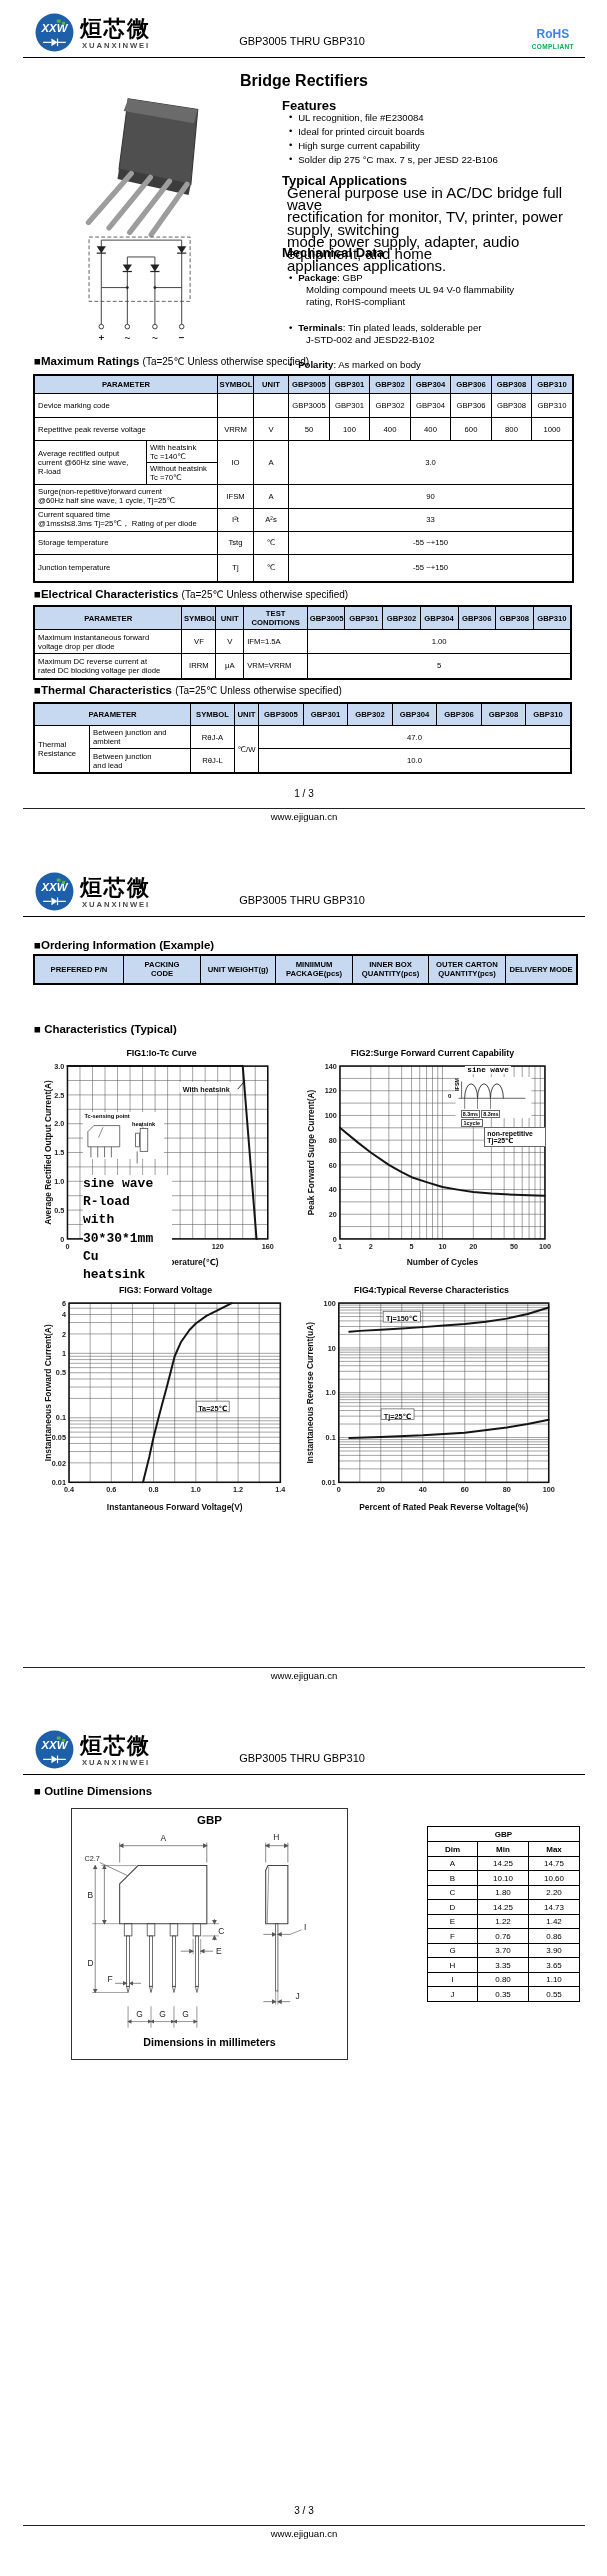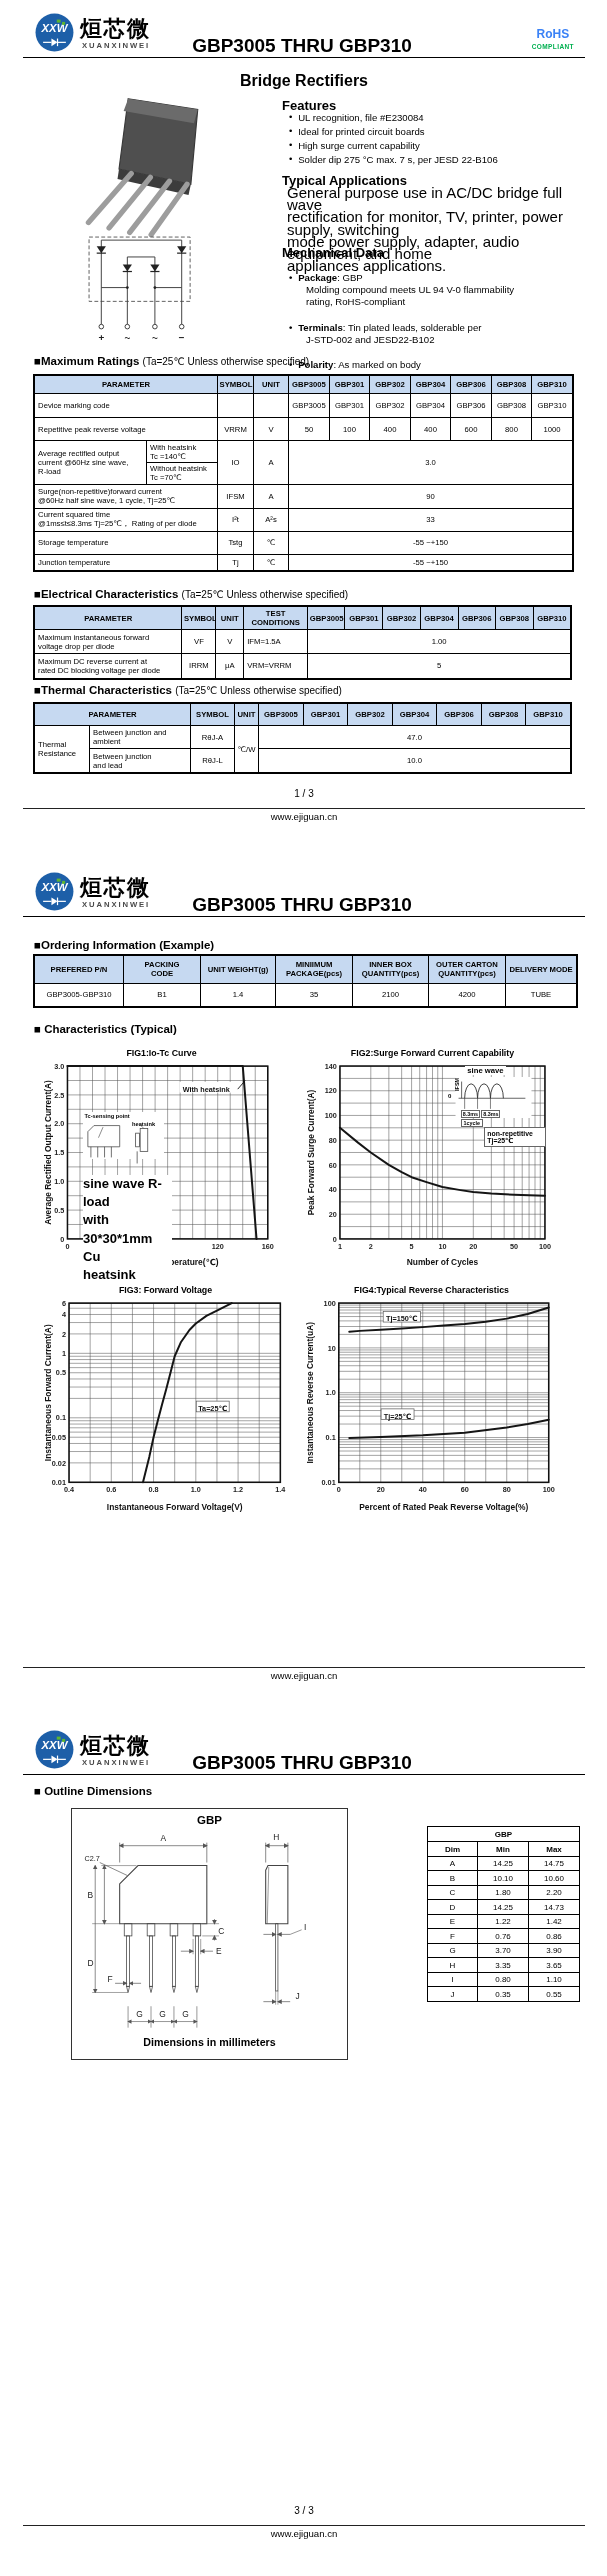--- a/index.html
+++ b/index.html
@@ -4,21 +4,21 @@
 <style>
   html,body{margin:0;padding:0;background:#fff}
   body{width:608px;height:2576px;position:relative;font-family:"Liberation Sans","DejaVu Sans",sans-serif;color:#000;overflow:hidden}
   .page{position:absolute;left:0;width:608px;height:859px;background:#fff}
   #pg1{top:0}#pg2{top:859px}#pg3{top:1717px}
   .pre{white-space:pre-line}
   
   .logo-svg{position:absolute;left:34px;top:12.2px}
   .brand-cn{position:absolute;left:80px;top:13.8px;font-size:22px;font-weight:bold;letter-spacing:1.5px}
   .brand-en{position:absolute;left:82px;top:41px;font-size:7.7px;font-weight:bold;letter-spacing:1.9px;color:#4a4a4a}
-  .doc-title{position:absolute;left:153px;top:35px;width:298px;text-align:center;font-size:19px;font-weight:bold}
+  .doc-title{position:absolute;left:153px;top:35px;width:298px;text-align:center;font-size:11px;font-weight:normal}
   .rohs{position:absolute;right:34px;top:27.6px;text-align:center}
   .rohs .r1{font-size:12px;font-weight:bold;color:#3b82f6;line-height:1}
   .rohs .r2{font-size:6.5px;font-weight:bold;color:#00b050;letter-spacing:0.4px;margin-top:3.1px}
   .hdr-line{position:absolute;left:23px;right:23px;top:57px;border-top:1.5px solid #000}
   
   .pnum{position:absolute;left:0;top:788px;width:100%;text-align:center;font-size:10px}
   .fline{position:absolute;left:23px;right:23px;top:808px;border-top:1.5px solid #222}
   .site{position:absolute;left:0;top:811px;width:100%;text-align:center;font-size:9.6px}
   
   .prod-title{position:absolute;left:0;top:72px;width:100%;text-align:center;font-size:16px;font-weight:bold}
@@ -54,21 +54,21 @@
   .fig{position:absolute}
   #fig1{left:43px;top:187px;width:237px;height:227px}
   #fig2{left:306px;top:187px;width:253px;height:227px}
   #fig3{left:43px;top:424px;width:245px;height:234px}
   #fig4{left:305px;top:424px;width:253px;height:234px}
   .fig-title{position:absolute;top:1.5px;left:0;right:0;text-align:center;font-size:8.8px;font-weight:bold}
   .fig svg.plot{position:absolute;left:0;top:17px}
   .tick{font-size:9.5px;font-weight:700;fill:#222}
   .ann{font-size:9.5px;font-weight:700;fill:#111}
   .axl{font-size:11px;font-weight:700;fill:#111}
-  .mono{font-family:Liberation Sans, sans-serif}
+  .mono{font-family:Liberation Mono, monospace}
   .in1a{position:absolute;left:40px;top:66px;width:81px;height:47px;background:#fff}
   .in1a .tcl{position:absolute;left:1.5px;top:0.8px;font-size:5.7px;font-weight:bold}
   .in1a .hsl{position:absolute;left:49px;top:9.2px;font-size:5.7px;font-weight:bold}
   .in1b{position:absolute;left:40px;top:129px;width:89px;background:#fff;font-size:13px;font-weight:bold;line-height:1.4}
   .f2sine{position:absolute;left:159px;top:20px;background:#fff;font-size:7.7px;font-weight:bold;padding:0 2.3px}
   .f2wave{position:absolute;left:149px;top:31px}
   .f2zero{position:absolute;left:142px;top:46px;font-size:6.1px;font-weight:bold;background:#fff}
   .f2ifsm{position:absolute;left:148px;top:32px;font-size:5.4px;font-weight:bold;writing-mode:vertical-rl;transform:rotate(180deg)}
   .f2ms{position:absolute;left:155px;top:64px;display:flex;gap:1.5px}
   .f2ms span{border:0.8px solid #666;background:#fff;font-size:5.4px;font-weight:bold;padding:0 0.8px}
@@ -247,21 +247,21 @@
       <td>I²t</td>
       <td>A²s</td>
       <td colspan="7">33</td>
     </tr>
     <tr style="height:23px">
       <td colspan="2" class="pl">Storage temperature</td>
       <td>Tstg</td>
       <td>℃</td>
       <td colspan="7">-55 ~+150</td>
     </tr>
-    <tr style="height:16px">
+    <tr style="height:27px">
       <td colspan="2" class="pl">Junction temperature</td>
       <td>Tj</td>
       <td>℃</td>
       <td colspan="7">-55 ~+150</td>
     </tr>
   </tbody>
     </table>
 
   <div class="sec" style="top:588px"><b>■Electrical Characteristics</b> <span class="cond">(Ta=25℃ Unless otherwise specified)</span></div>
   <table id="elt" class="t-outer">
@@ -396,29 +396,20 @@
       <th class="pre">PACKING
 CODE</th>
       <th class="pre">UNIT WEIGHT(g)</th>
       <th class="pre">MINIIMUM
 PACKAGE(pcs)</th>
       <th class="pre">INNER BOX
 QUANTITY(pcs)</th>
       <th class="pre">OUTER CARTON
 QUANTITY(pcs)</th>
       <th class="pre">DELIVERY MODE</th>
-    </tr>
-    <tr style="height:23px">
-      <td>GBP3005-GBP310</td>
-      <td>B1</td>
-      <td>1.4</td>
-      <td>35</td>
-      <td>2100</td>
-      <td>4200</td>
-      <td>TUBE</td>
     </tr>
   </tbody>
     </table>
 
   <div class="sec" style="top:164px"><b>■ Characteristics (Typical)</b></div>
 
   <div class="fig" id="fig1">
     <div class="fig-title">FIG1:Io-Tc Curve</div>
     <svg class="plot" width="237" height="205" viewBox="0 0 310 268">
         <line x1="32" y1="4" x2="32" y2="230" stroke="#555" stroke-width="0.7"></line>

